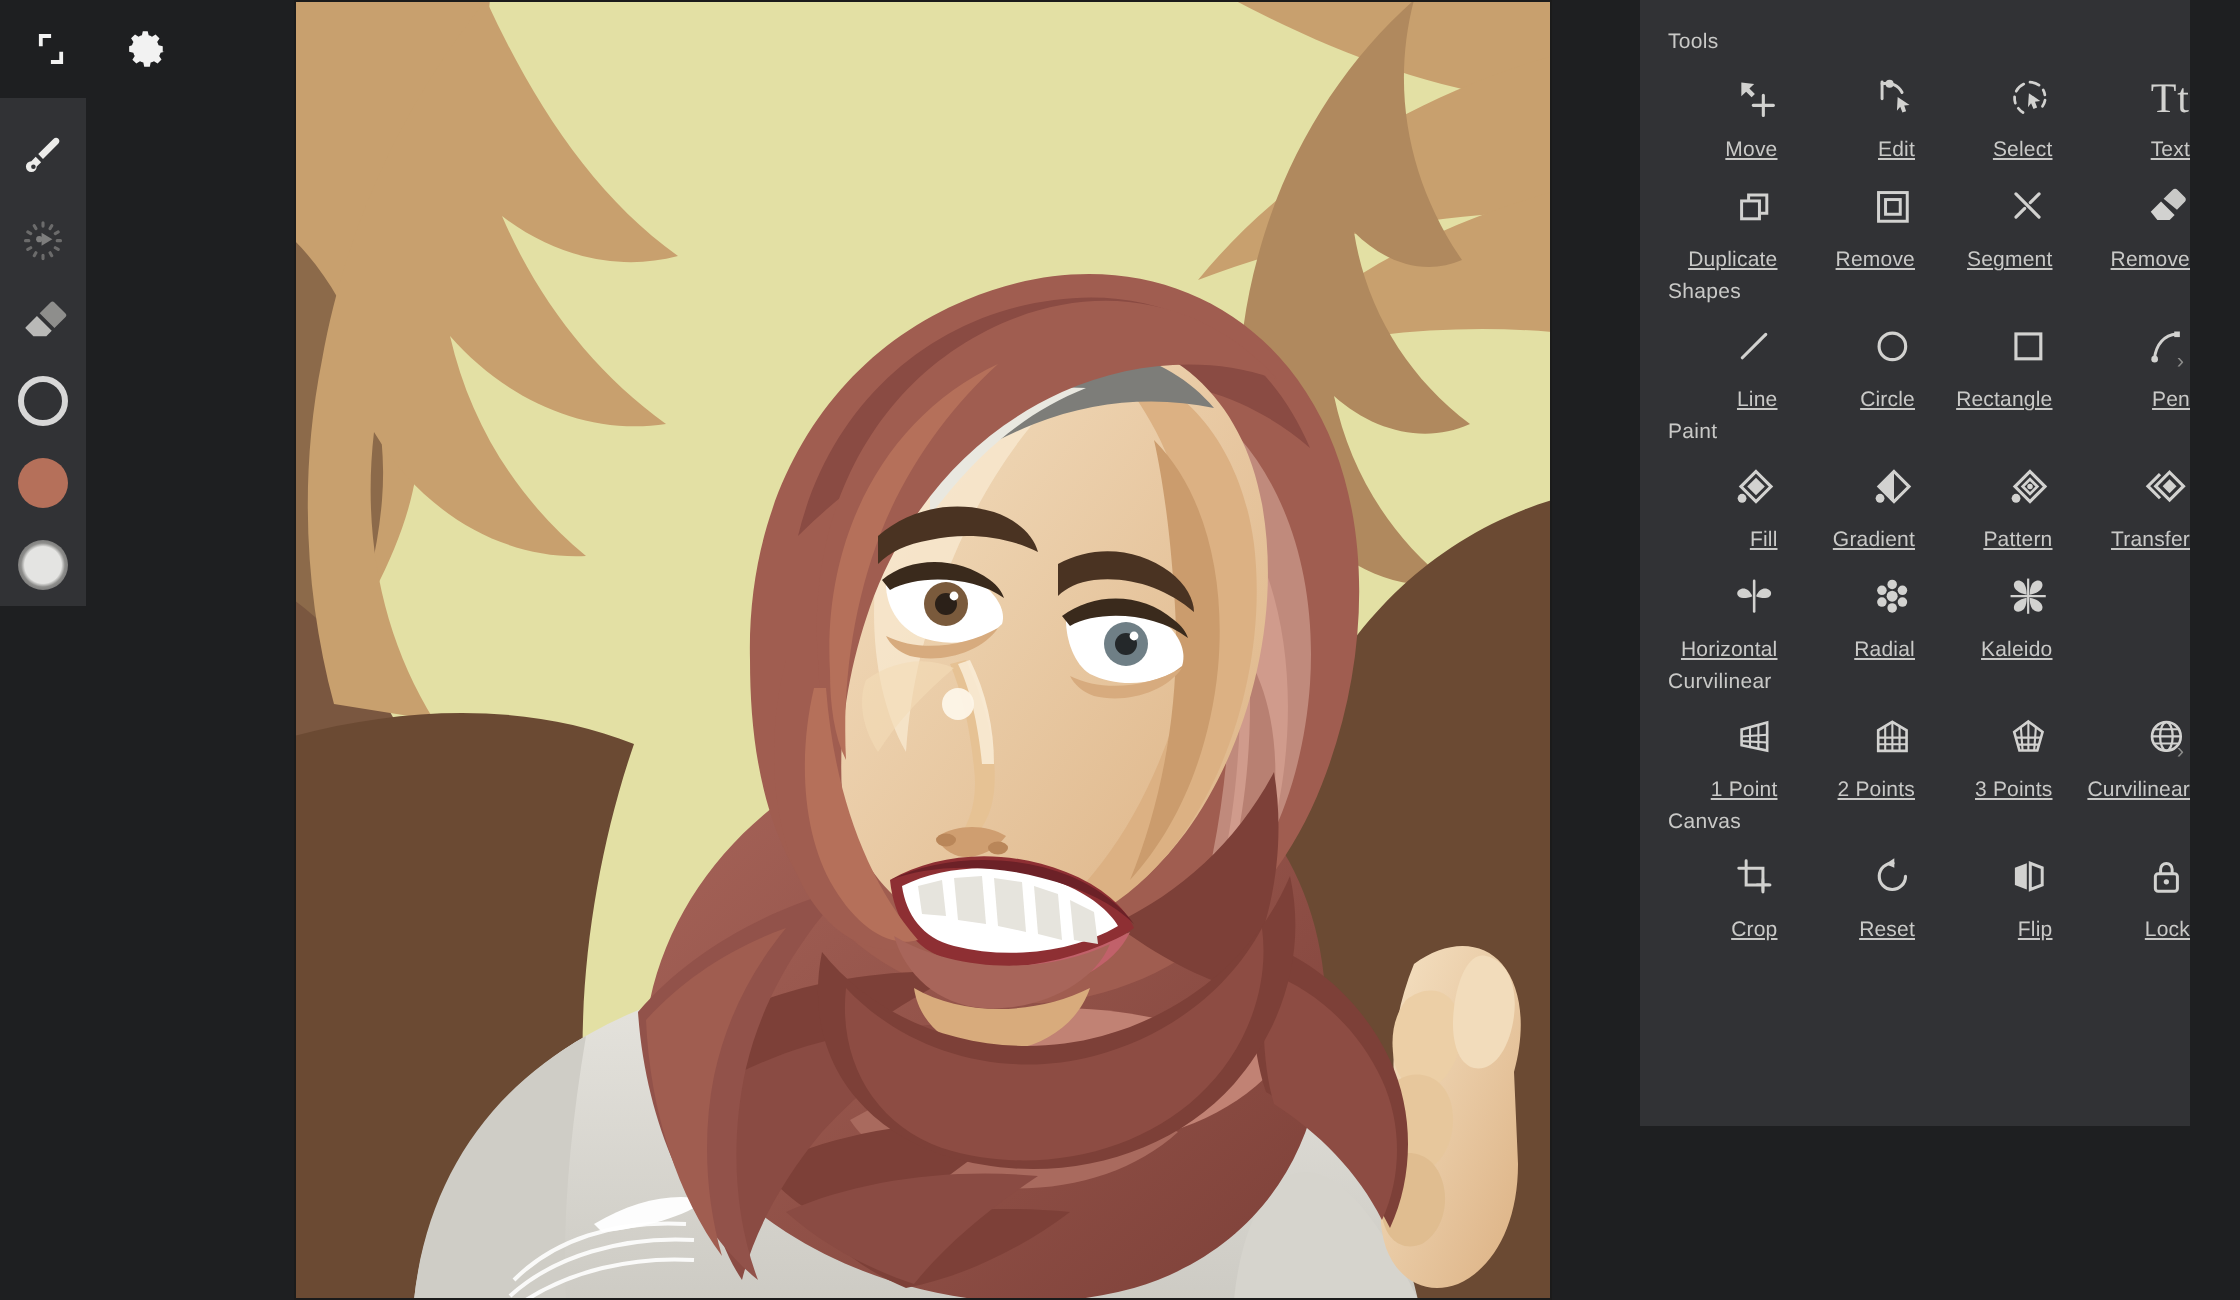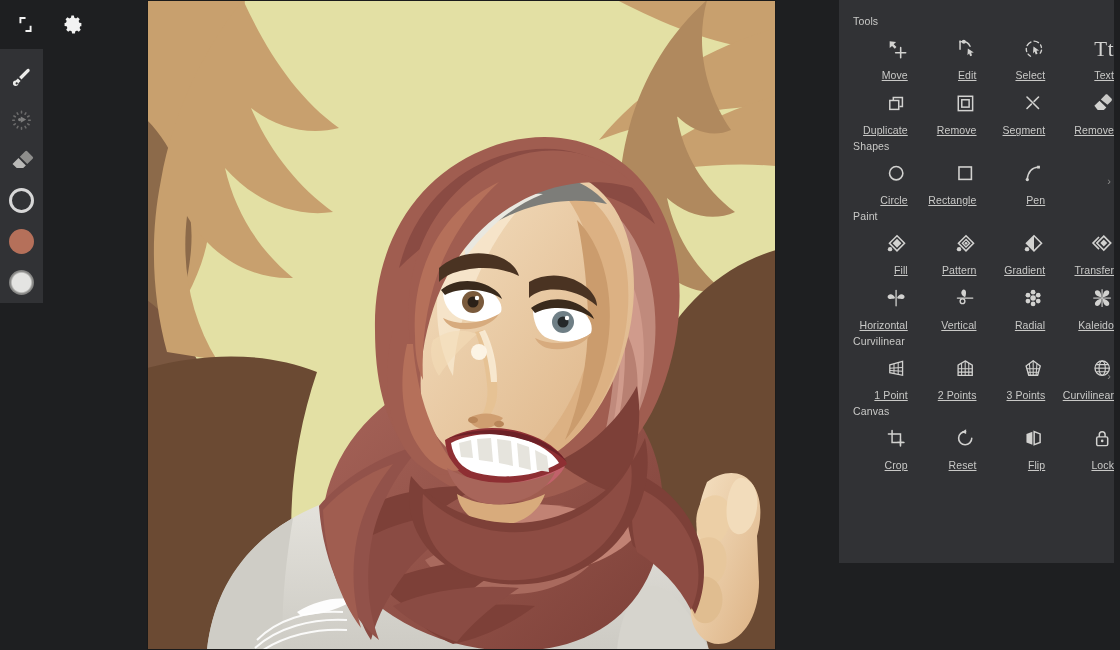--- a/index.html
+++ b/index.html
@@ -48,21 +48,21 @@
 
   
   #canvas-wrap {
     position: absolute; left: 147px; top: 0; width: 629px; height: 650px;
     overflow: hidden; background: #0c0c0c;
   }
   #artwork { position: absolute; left: 0; top: 0; width: 629px; height: 650px; display: block; }
 
   
   #tool-panel {
-    position: absolute; left: 839px; top: 0; width: 275px; height: 563px;
+    position: absolute; left: 820px; top: 0; width: 275px; height: 563px;
     background: #313235;
   }
   #panel-inner { padding: 14px 0 0 0; position: relative; height: 100%; }
   .section-label {
     font-size: 10.5px; color: #c9c9c7; padding-left: 14px;
     margin-bottom: 1px; letter-spacing: .15px; line-height: 14px;
   }
   .tool-grid {
     display: grid; grid-template-columns: repeat(4, 1fr);
     margin-bottom: 3px; position: relative;
@@ -389,20 +389,28 @@
               </svg>
             </div>
             <div class="tool-label">Remove</div>
           </div>
         </div>
         <div class="section-label">Shapes</div>
         <div class="tool-grid">
           <div class="tool-cell">
             <div class="tool-ico">
               <svg width="21" height="21" viewBox="0 0 24 24">
+                <path d="M3.6 17.0 L17.0 3.6" stroke="#d2d2d0" stroke-width="1.8" stroke-linecap="round"></path>
+              </svg>
+            </div>
+            <div class="tool-label">Line</div>
+          </div>
+          <div class="tool-cell">
+            <div class="tool-ico">
+              <svg width="21" height="21" viewBox="0 0 24 24">
                 <circle cx="10.5" cy="10.5" r="7.6" fill="none" stroke="#d2d2d0" stroke-width="1.8"></circle>
               </svg>
             </div>
             <div class="tool-label">Circle</div>
           </div>
           <div class="tool-cell">
             <div class="tool-ico">
               <svg width="21" height="21" viewBox="0 0 24 24">
                 <rect x="3.4" y="3.4" width="14.2" height="14.2" fill="none" stroke="#d2d2d0" stroke-width="1.8"></rect>
               </svg>
@@ -430,36 +438,36 @@
                 <path d="M12 6.4 L16.8 11.2 L12 16.0 L7.2 11.2 Z" fill="#d2d2d0"></path>
                 <circle cx="4.4" cy="17.6" r="2.4" fill="#d2d2d0"></circle>
               </svg>
             </div>
             <div class="tool-label">Fill</div>
           </div>
           <div class="tool-cell">
             <div class="tool-ico">
               <svg width="22" height="22" viewBox="0 0 24 24">
                 <path d="M12 3.0 L20.2 11.2 L12 19.4 L3.8 11.2 Z" fill="none" stroke="#d2d2d0" stroke-width="1.7"></path>
+                <path d="M12 3.0 L12 19.4 L3.8 11.2 Z" fill="#d2d2d0"></path>
+                <circle cx="4.4" cy="17.6" r="2.4" fill="#d2d2d0"></circle>
+              </svg>
+            </div>
+            <div class="tool-label">Gradient</div>
+          </div>
+          <div class="tool-cell">
+            <div class="tool-ico">
+              <svg width="22" height="22" viewBox="0 0 24 24">
+                <path d="M12 3.0 L20.2 11.2 L12 19.4 L3.8 11.2 Z" fill="none" stroke="#d2d2d0" stroke-width="1.7"></path>
                 <path d="M12 7.2 L16.0 11.2 L12 15.2 L8.0 11.2 Z" fill="none" stroke="#d2d2d0" stroke-width="1.5"></path>
                 <circle cx="12" cy="11.2" r="1.5" fill="#d2d2d0"></circle>
                 <circle cx="4.4" cy="17.6" r="2.4" fill="#d2d2d0"></circle>
               </svg>
             </div>
             <div class="tool-label">Pattern</div>
-          </div>
-          <div class="tool-cell">
-            <div class="tool-ico">
-              <svg width="22" height="22" viewBox="0 0 24 24">
-                <path d="M12 3.0 L20.2 11.2 L12 19.4 L3.8 11.2 Z" fill="none" stroke="#d2d2d0" stroke-width="1.7"></path>
-                <path d="M12 3.0 L12 19.4 L3.8 11.2 Z" fill="#d2d2d0"></path>
-                <circle cx="4.4" cy="17.6" r="2.4" fill="#d2d2d0"></circle>
-              </svg>
-            </div>
-            <div class="tool-label">Gradient</div>
           </div>
           <div class="tool-cell">
             <div class="tool-ico">
               <svg width="23" height="22" viewBox="0 0 24 24">
                 <path d="M13.4 3.4 L21.0 11.0 L13.4 18.6 L5.8 11.0 Z" fill="none" stroke="#d2d2d0" stroke-width="1.7"></path>
                 <path d="M13.4 7.2 L17.2 11.0 L13.4 14.8 L9.6 11.0 Z" fill="#d2d2d0"></path>
                 <path d="M8.2 4.4 L1.6 11.0 L8.2 17.6" fill="none" stroke="#d2d2d0" stroke-width="1.7"></path>
               </svg>
             </div>
             <div class="tool-label">Transfer</div>
@@ -468,31 +476,20 @@
         <div class="tool-grid">
           <div class="tool-cell">
             <div class="tool-ico">
               <svg width="22" height="22" viewBox="0 0 24 24">
                 <path d="M11 2.6 V19.4" stroke="#d2d2d0" stroke-width="1.4" stroke-linecap="round"></path>
                 <path d="M10.0 11.0 C8.0 6.6 4.8 6.0 2.6 7.8 C0.8 9.3 2.0 12.0 5.0 12.0 C7.2 12.0 9.0 11.6 10.0 11.0 Z" fill="#d2d2d0"></path>
                 <path d="M12.0 11.0 C14.0 6.6 17.2 6.0 19.4 7.8 C21.2 9.3 20.0 12.0 17.0 12.0 C14.8 12.0 13.0 11.6 12.0 11.0 Z" fill="#d2d2d0"></path>
               </svg>
             </div>
             <div class="tool-label">Horizontal</div>
-          </div>
-          <div class="tool-cell">
-            <div class="tool-ico">
-              <svg width="22" height="22" viewBox="0 0 24 24">
-                <path d="M2.6 11 H19.4" stroke="#d2d2d0" stroke-width="1.4" stroke-linecap="round"></path>
-                <path d="M11.0 10.0 C6.6 8.0 6.0 4.8 7.8 2.6 C9.3 0.8 12.0 2.0 12.0 5.0 C12.0 7.2 11.6 9.0 11.0 10.0 Z" fill="#d2d2d0"></path>
-                <path d="M11.0 12.0 C6.6 14.0 6.0 17.2 7.8 19.4 C9.3 21.2 12.0 20.0 12.0 17.0 C12.0 14.8 11.6 13.0 11.0 12.0 Z" fill="#d2d2d0" opacity="0"></path>
-                <circle cx="8.2" cy="14.4" r="2.6" fill="none" stroke="#d2d2d0" stroke-width="1.5"></circle>
-              </svg>
-            </div>
-            <div class="tool-label">Vertical</div>
           </div>
           <div class="tool-cell">
             <div class="tool-ico">
               <svg width="22" height="22" viewBox="0 0 24 24">
                 <circle cx="11" cy="11" r="3.0" fill="#d2d2d0"></circle>
                 <circle cx="11" cy="4.6" r="2.6" fill="#d2d2d0"></circle>
                 <circle cx="11" cy="17.4" r="2.6" fill="#d2d2d0"></circle>
                 <circle cx="5.4" cy="7.8" r="2.6" fill="#d2d2d0"></circle>
                 <circle cx="16.6" cy="7.8" r="2.6" fill="#d2d2d0"></circle>
                 <circle cx="5.4" cy="14.2" r="2.6" fill="#d2d2d0"></circle>

